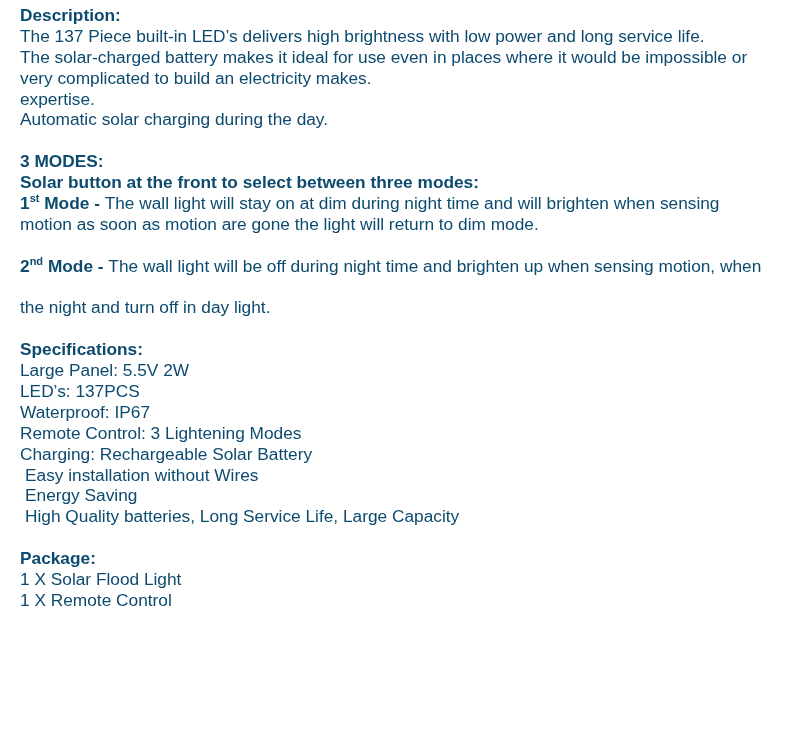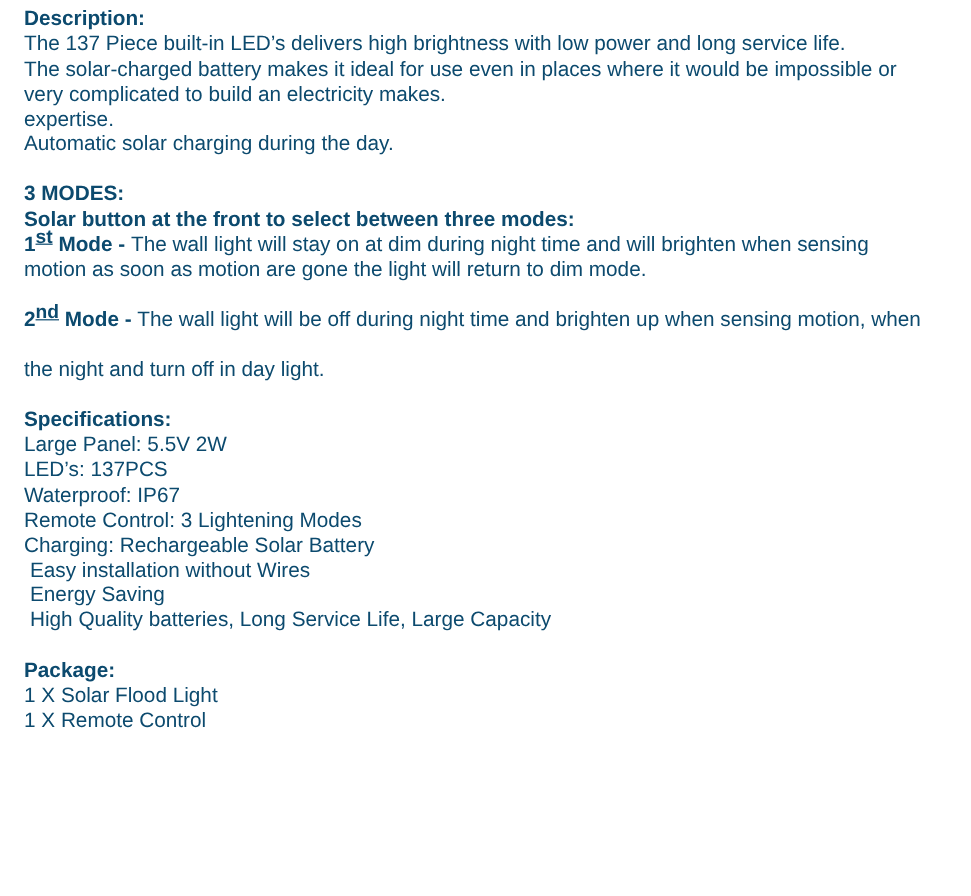--- a/index.html
+++ b/index.html
@@ -2,21 +2,21 @@
 <html><head>
 <meta charset="utf-8">
 <style>
   html, body { margin:0; padding:0; background:#ffffff; }
   body { width:809px; height:747px; overflow:hidden; }
   .doc { position:absolute; left:20px; top:5px; width:800px;
          font-family:"Liberation Sans", sans-serif; font-size:17.3px; line-height:20.9px; color:#0c4a6e; }
   .line { white-space:nowrap; height:20.9px; }
   .b { font-weight:bold; }
   .blank { height:20.9px; }
-  sup { font-size:16px; line-height:0; vertical-align:super; font-weight:bold;text-decoration:underline; }
+  sup { font-size:11px; line-height:0; vertical-align:super; font-weight:bold; }
   .ind { padding-left:5px; }
 </style>
 </head>
 <body>
 
 <div class="doc">
   <div class="line b">Description:</div>
   <div class="line">The 137 Piece built-in LED’s delivers high brightness with low power and long service life.</div>
   <div class="line">The solar-charged battery makes it ideal for use even in places where it would be impossible or</div>
   <div class="line">very complicated to build an electricity makes.</div>

